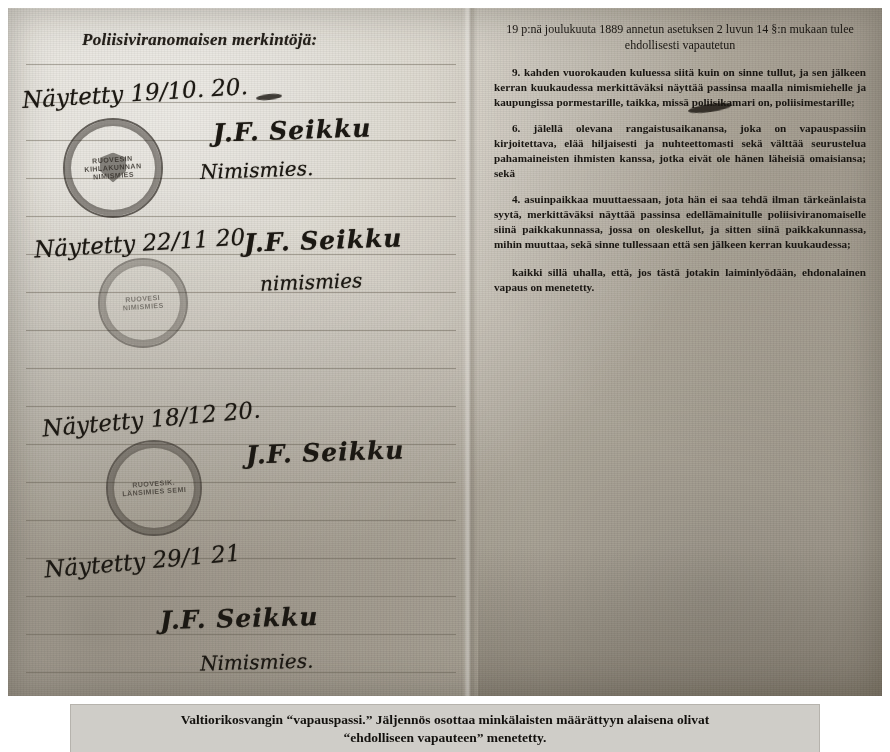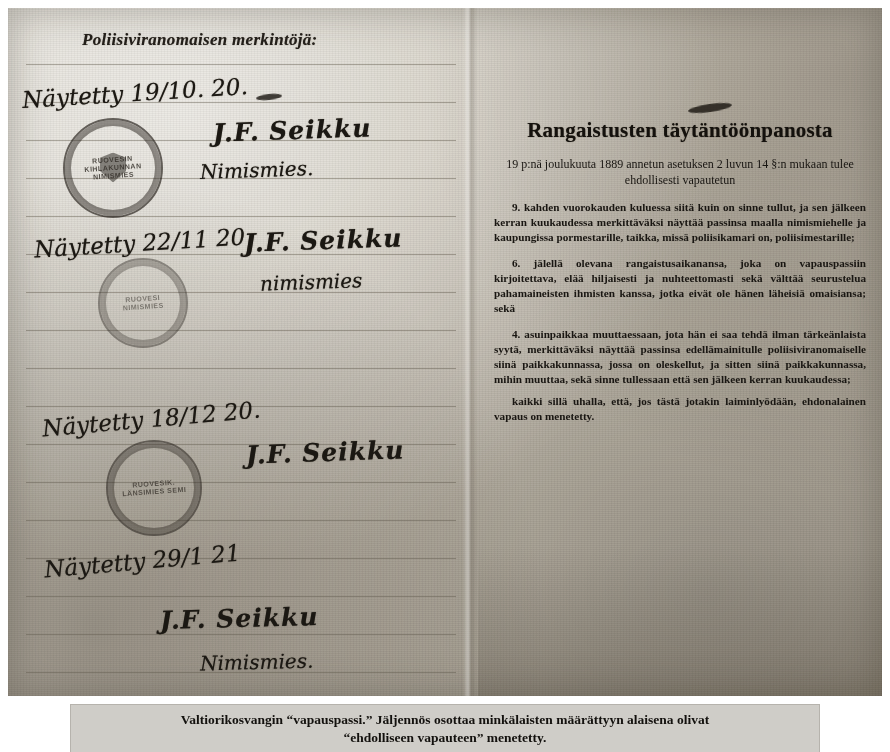--- a/index.html
+++ b/index.html
@@ -201,21 +201,21 @@
   .clause {
     margin-top: 11px;
     font-size: 11.2px;
     line-height: 1.34;
     text-align: justify;
     font-weight: bold;
     color: #1b1814;
     text-indent: 18px;
   }
   .right-final {
-    margin-top: 7px;
+    margin-top: 13px;
     font-size: 11.2px;
     line-height: 1.34;
     text-align: justify;
     font-weight: bold;
     text-indent: 18px;
   }
   
   #right-page::after {
     content: "";
     position: absolute;
@@ -306,21 +306,20 @@
       </div>
       <div class="stamp" id="stamp-2">
         <div class="inner">RUOVESI NIMISMIES</div>
       </div>
       <div class="stamp" id="stamp-3">
         <div class="inner">RUOVESIK. LÄNSIMIES SEMI</div>
       </div>
     </div>
 
     <div id="right-page">
-      <div class="right-title">Rangaistusten täytäntöönpanosta</div>
 
       <div class="right-intro">19 p:nä joulukuuta 1889 annetun asetuksen 2 luvun 14 §:n mukaan tulee ehdollisesti vapautetun</div>
 
       <div class="clause">9.  kahden vuorokauden kuluessa siitä kuin on sinne tullut, ja sen jälkeen kerran kuukaudessa merkittäväksi näyttää passinsa maalla nimismiehelle ja kaupungissa pormestarille, taikka, missä poliisikamari on, poliisimestarille;</div>
       <div class="clause">6.  jälellä olevana rangaistusaikanansa, joka on vapauspassiin kirjoitettava, elää hiljaisesti ja nuhteettomasti sekä välttää seurustelua pahamaineisten ihmisten kanssa, jotka eivät ole hänen läheisiä omaisiansa; sekä</div>
       <div class="clause">4.  asuinpaikkaa muuttaessaan, jota hän ei saa tehdä ilman tärkeänlaista syytä, merkittäväksi näyttää passinsa edellämainitulle poliisiviranomaiselle siinä paikkakunnassa, jossa on oleskellut, ja sitten siinä paikkakunnassa, mihin muuttaa, sekä sinne tullessaan että sen jälkeen kerran kuukaudessa;</div>
 
       <div class="right-final">kaikki sillä uhalla, että, jos tästä jotakin laiminlyödään, ehdonalainen vapaus on menetetty.</div>
     </div>
 

